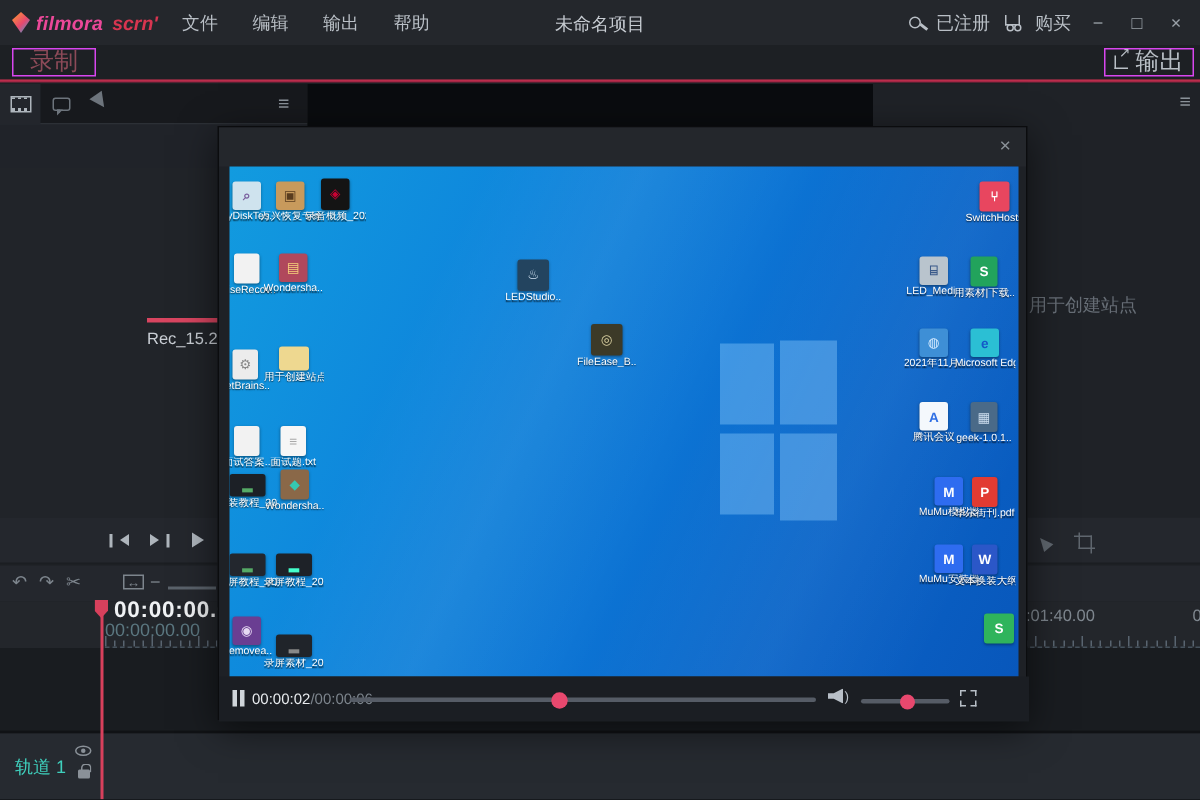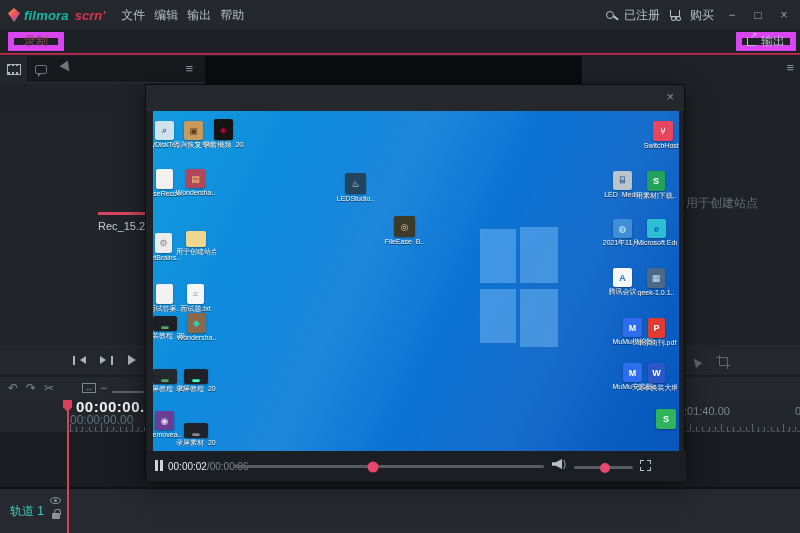--- a/index.html
+++ b/index.html
@@ -8,34 +8,34 @@
     position:relative; width:800px; height:533px; overflow:hidden;
     font-family:"Liberation Sans","DejaVu Sans",sans-serif;
     background:#1d2024; color:#c3c9cf; font-size:12px;
     -webkit-font-smoothing:antialiased;
   }
 
   
   .topbar { position:absolute; left:0; top:0; width:800px; height:30px; background:#24272c; display:flex; align-items:center; }
   .logo { display:flex; align-items:center; gap:4px; margin-left:8px; }
   .logo-gem { width:12px; height:14px; background:linear-gradient(135deg,#ff9d2e 0%,#e8486e 55%,#2ea7e0 100%); clip-path:polygon(50% 0,100% 38%,50% 100%,0 38%); }
-  .logo-text { font-weight:bold; font-style:italic; color:#14b8a6; font-size:13px; letter-spacing:.2px; }
+  .logo-text { font-weight:bold; font-style:italic; color:#ec4899; font-size:13px; letter-spacing:.2px; }
   .logo-accent { font-weight:bold; font-style:italic; color:#d83550; font-size:13px; margin-left:2px; }
-  .menus { display:flex; gap:9px; margin-left:16px; color:#b9bfc6; font-size:12px; }
+  .menus { display:flex; gap:23px; margin-left:16px; color:#b9bfc6; font-size:12px; }
   .menus span { cursor:default; }
   .win-title { position:absolute; left:0; right:0; top:8px; text-align:center; color:#c7ccd2; font-size:12px; pointer-events:none; }
   .topbar-right { position:absolute; right:8px; top:0; height:30px; display:flex; align-items:center; gap:10px; color:#b9bfc6; }
   .key-ic { width:8px; height:8px; border:1.5px solid #b9bfc6; border-radius:50%; position:relative; }
   .key-ic::after { content:""; position:absolute; left:6px; top:5px; width:6px; height:1.5px; background:#b9bfc6; transform:rotate(38deg); }
   .cart-ic { width:10px; height:7px; border:1.2px solid #b9bfc6; border-top:none; position:relative; margin-top:-3px; }
   .cart-ic::after { content:""; position:absolute; left:1px; top:7px; width:3px; height:3px; border-radius:50%; box-shadow:0 0 0 1px #b9bfc6, 5px 0 0 0 #24272c, 5px 0 0 1px #b9bfc6; }
   .winctl { font-size:12px; color:#9aa1a8; width:16px; text-align:center; }
 
   
-  .subbar-btn { position:absolute; display:flex; align-items:center; justify-content:center; gap:5px; border:6px solid #d946ef; background:transparent; font-size:12px; }
+  .subbar-btn { position:absolute; display:flex; align-items:center; justify-content:center; gap:5px; border:1px solid #d946ef; background:transparent; font-size:16px; }
   .record-btn { left:8px; top:32px; width:56px; height:19px; color:#8c4a58; }
   .export-btn { left:736px; top:32px; width:60px; height:19px; color:#b9bfc6; }
   .export-ic { width:9px; height:9px; border:1.2px solid #b9bfc6; border-top:none; border-right:none; position:relative; }
   .export-ic::after { content:"↗"; position:absolute; left:2px; top:-7px; font-size:9px; color:#b9bfc6; }
   .redline { position:absolute; left:0; top:53px; width:800px; height:2px; background:linear-gradient(#d23252,#8e2340); }
 
   
   .left-panel { position:absolute; left:0; top:56px; width:205px; height:289px; background:#202329; }
   .tabbar { position:absolute; left:0; top:0; width:205px; height:27px; background:#17191d; border-bottom:1px solid #2c3036; display:flex; align-items:center; }
   .tab { width:27px; height:27px; display:flex; align-items:center; justify-content:center; }
@@ -135,20 +135,21 @@
       <div class="logo-gem"></div>
       <span class="logo-text">filmora</span>
         <span class="logo-accent">scrn'</span>
     </div>
     <div class="menus">
       <span>文件</span>
       <span>编辑</span>
       <span>输出</span>
       <span>帮助</span>
     </div>
+    <div class="win-title">未命名项目</div>
     <div class="topbar-right">
       <span class="key-ic"></span>
       <span>已注册</span>
       <span class="cart-ic"></span>
       <span>购买</span>
       <span class="winctl">−</span>
       <span class="winctl">□</span>
       <span class="winctl">×</span>
     </div>
   </div>

